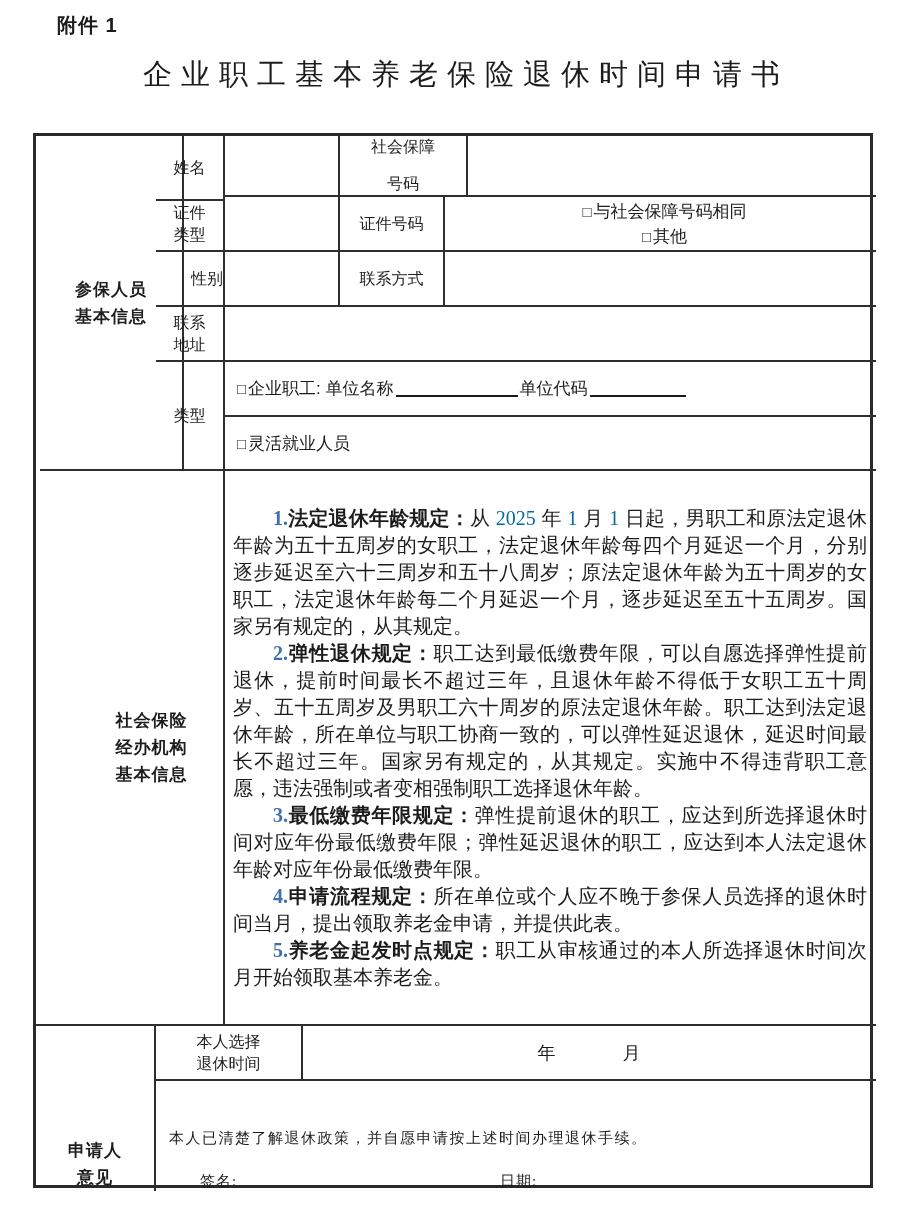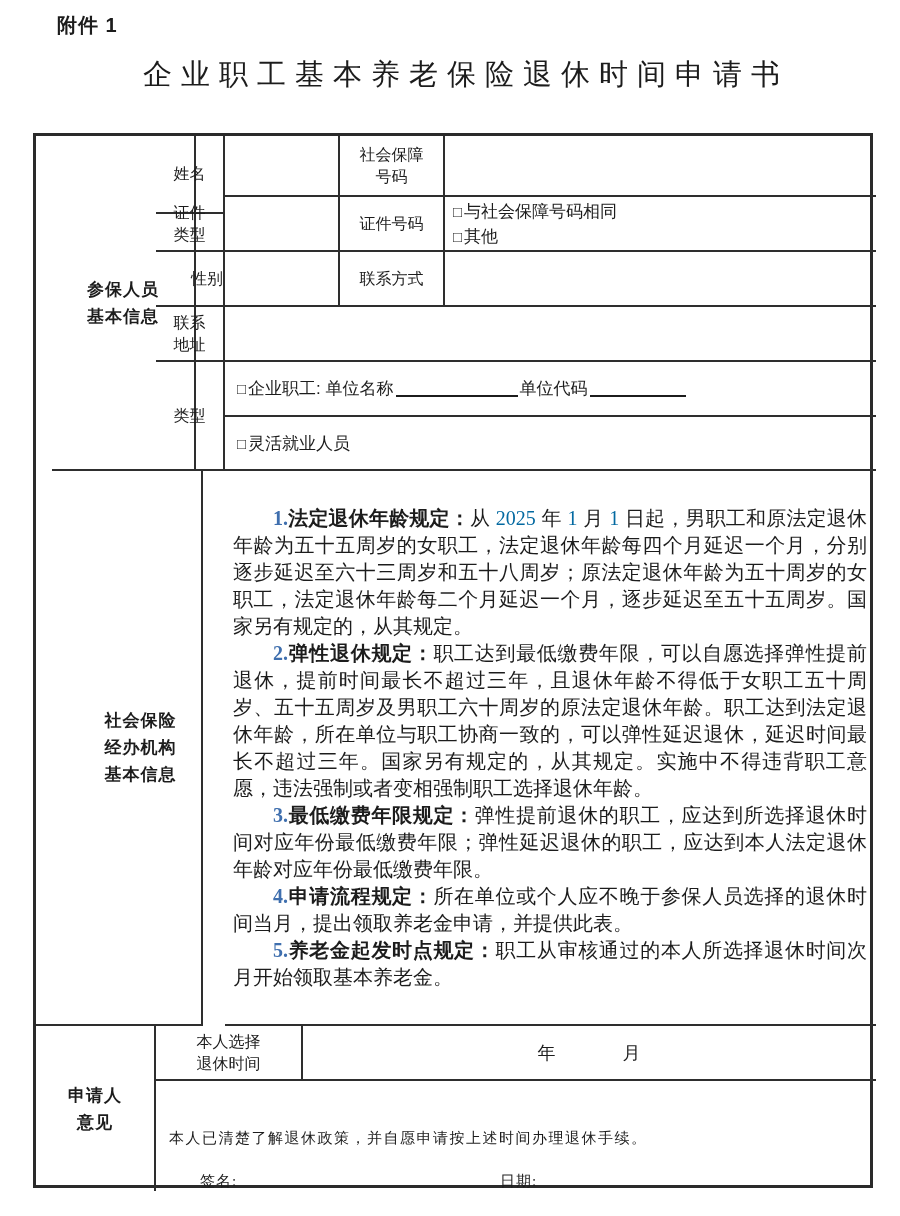--- a/index.html
+++ b/index.html
@@ -79,50 +79,50 @@
   .date-label { position:absolute; left:344px; }
 </style>
 </head>
 <body>
 
 <div class="attachment">附件 1</div>
 <div class="doc-title">企业职工基本养老保险退休时间申请书</div>
 
 <div class="form-table">
 
-  <div class="cell sec-label bR bB" style="left:16px;top:0;width:144px;height:335px;">
+  <div class="cell sec-label bR bB" style="left:4px;top:0;width:144px;height:335px;">
     <span>参保人员</span>
     <span>基本信息</span>
   </div>
 
-  <div class="cell f-label bR bB" style="left:120px;top:0;width:69px;height:78px;">
+  <div class="cell f-label bR bB" style="left:120px;top:0;width:69px;height:65px;">
     <span>姓名</span>
   </div>
   <div class="cell bR bB" style="left:189px;top:0;width:115px;height:61px;">
     <span></span>
   </div>
-  <div class="cell f-label bR bB" style="left:304px;top:0;width:105px;height:61px;">
+  <div class="cell f-label bR bB" style="left:304px;top:0;width:128px;height:61px;justify-content:space-between;">
     <span>社会保障</span>
     <span>号码</span>
   </div>
   <div class="cell bB" style="left:409px;top:0;width:431px;height:61px;">
     <span></span>
   </div>
 
   <div class="cell f-label bR bB" style="left:120px;top:61px;width:69px;height:55px;">
     <span>证件</span>
     <span>类型</span>
   </div>
   <div class="cell bR bB" style="left:189px;top:61px;width:115px;height:55px;">
     <span></span>
   </div>
   <div class="cell f-label bR bB" style="left:304px;top:61px;width:105px;height:55px;">
     <span>证件号码</span>
   </div>
-  <div class="cell options bB" style="left:409px;top:61px;width:431px;height:55px;">
+  <div class="cell options bB" style="left:409px;top:61px;width:431px;height:55px;align-items:center;">
     <span><span class="cb">□</span><span>与社会保障号码相同</span></span>
     <span><span class="cb">□</span><span>其他</span></span>
   </div>
 
   <div class="cell f-label bR bB" style="left:120px;top:116px;width:69px;height:55px;align-items:flex-end;">
     <span>性别</span>
   </div>
   <div class="cell bR bB" style="left:189px;top:116px;width:115px;height:55px;">
     <span></span>
   </div>
@@ -149,34 +149,34 @@
     <span>企业职工: 单位名称</span>
     <span class="uline" style="width:122px;"></span>
     <span>单位代码</span>
     <span class="uline" style="width:96px;"></span>
   </div>
   <div class="cell type-opt bB" style="left:189px;top:281px;width:651px;height:54px;">
     <span class="cb">□</span>
     <span>灵活就业人员</span>
   </div>
 
-  <div class="cell sec-label bR bB" style="left:0;top:335px;width:167px;height:555px;padding-left:44px;">
+  <div class="cell sec-label bR bB" style="left:0;top:335px;width:189px;height:555px;padding-left:44px;">
     <span>社会保险</span>
     <span>经办机构</span>
     <span>基本信息</span>
   </div>
   <div class="cell notice-content bB" style="left:189px;top:335px;width:651px;height:555px;">
     <p><span class="pnum">1.</span><span class="phead">法定退休年龄规定：</span><span class="wrap-digits">从 <span class="num">2025</span> 年 <span class="num">1</span> 月 <span class="num">1</span> 日起，男职工和原法定退休年龄为五十五周岁的女职工，法定退休年龄每四个月延迟一个月，分别逐步延迟至六十三周岁和五十八周岁；原法定退休年龄为五十周岁的女职工，法定退休年龄每二个月延迟一个月，逐步延迟至五十五周岁。国家另有规定的，从其规定。</span></p>
     <p><span class="pnum">2.</span><span class="phead">弹性退休规定：</span><span class="wrap-digits">职工达到最低缴费年限，可以自愿选择弹性提前退休，提前时间最长不超过三年，且退休年龄不得低于女职工五十周岁、五十五周岁及男职工六十周岁的原法定退休年龄。职工达到法定退休年龄，所在单位与职工协商一致的，可以弹性延迟退休，延迟时间最长不超过三年。国家另有规定的，从其规定。实施中不得违背职工意愿，违法强制或者变相强制职工选择退休年龄。</span></p>
     <p><span class="pnum">3.</span><span class="phead">最低缴费年限规定：</span><span class="wrap-digits">弹性提前退休的职工，应达到所选择退休时间对应年份最低缴费年限；弹性延迟退休的职工，应达到本人法定退休年龄对应年份最低缴费年限。</span></p>
     <p><span class="pnum">4.</span><span class="phead">申请流程规定：</span><span class="wrap-digits">所在单位或个人应不晚于参保人员选择的退休时间当月，提出领取养老金申请，并提供此表。</span></p>
     <p><span class="pnum">5.</span><span class="phead">养老金起发时点规定：</span><span class="wrap-digits">职工从审核通过的本人所选择退休时间次月开始领取基本养老金。</span></p>
   </div>
 
-  <div class="cell sec-label bR" style="left:0;top:890px;width:120px;height:165px;">
+  <div class="cell sec-label bR" style="left:0;top:890px;width:120px;height:165px;justify-content:flex-end;">
     <span>申请人</span>
     <span>意见</span>
   </div>
   <div class="cell f-label bR bB" style="left:120px;top:890px;width:147px;height:55px;">
     <span>本人选择</span>
     <span>退休时间</span>
   </div>
   <div class="cell ym-cell bB" style="left:267px;top:890px;width:573px;height:55px;">
     <span>年</span>
     <span>月</span>

